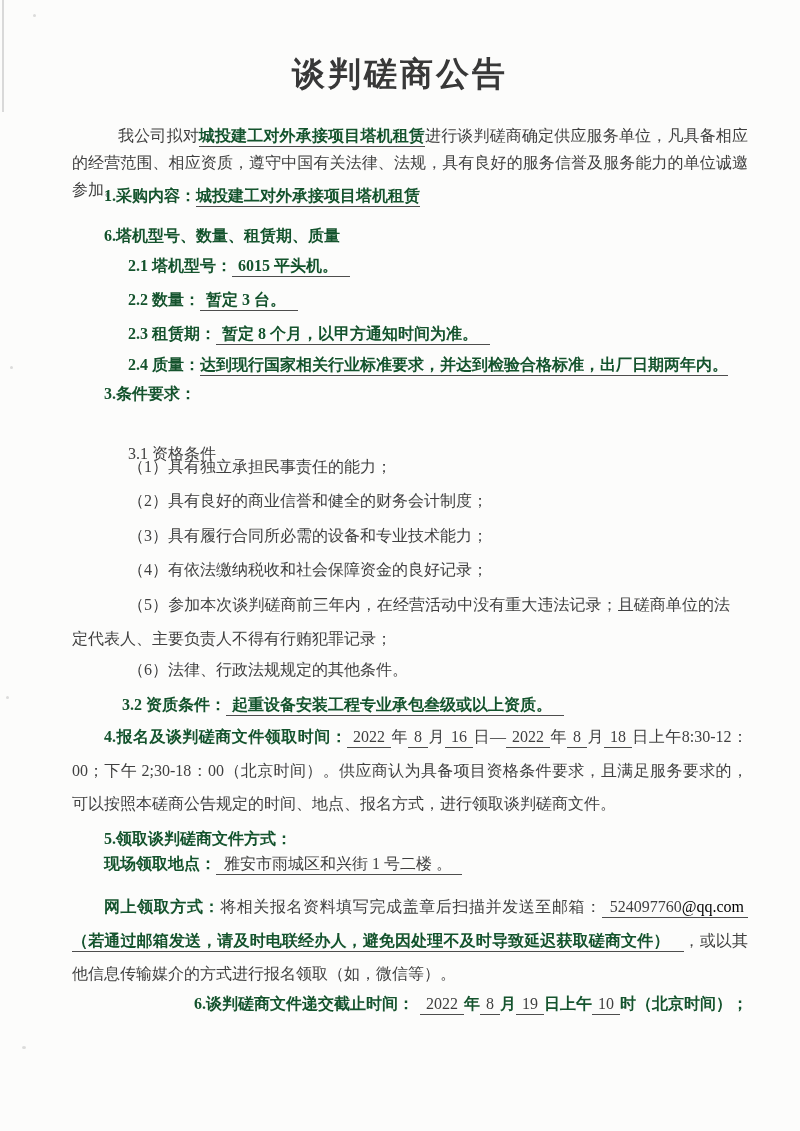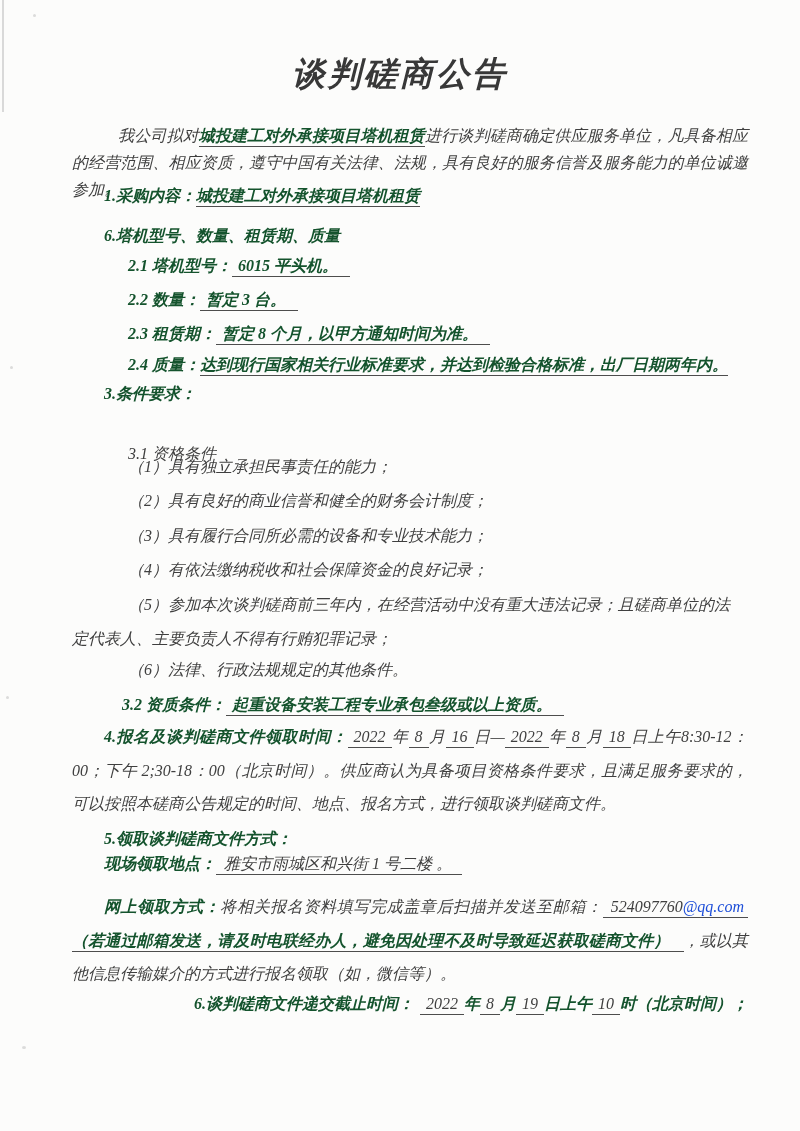--- a/index.html
+++ b/index.html
@@ -1,36 +1,35 @@
 <!DOCTYPE html>
 <html><head>
 <meta charset="utf-8">
 <style>
   html,body{margin:0;padding:0;background:#e9e9e9;}
   .page{
     width:800px;height:1131px;position:relative;margin:0 auto;
     background:#fcfcfb;overflow:hidden;
     font-family:"Liberation Serif","DejaVu Serif",serif;
     color:#3f3f3f;
-    font-style:italic;
   }
   .abs{position:absolute;box-sizing:border-box;}
   .line{left:72px;width:676px;font-size:16px;line-height:20px;white-space:nowrap;}
   .para{left:72px;width:676px;font-size:16px;text-align:justify;white-space:normal;}
   .pl1{padding-left:32px;}
   .pl2{padding-left:56px;}
   .b{font-weight:bold;color:#14532d;}
   .u{border-bottom:1.6px solid #4d4d4d;padding-bottom:2px;}
   .upad{padding-left:6px;padding-right:12px;margin-top:44px;}
   .du{border-bottom:1.6px solid #4d4d4d;padding:0 6px 2px 6px;}
   .title{
     left:0;top:52px;width:100%;text-align:center;
     font-size:33px;font-weight:bold;color:#383838;letter-spacing:3px;
   }
-  .email-dom{color:#1d4ed8;}
+  .email-dom{color:#000000;}
   .speck{background:#c9c9c9;border-radius:50%;opacity:.65;}
   .edge-line{left:2px;top:0;width:2px;height:112px;background:#d9d9d9;}
 </style>
 </head>
 <body>
 
 <div class="page">
 
   <div class="abs edge-line"></div>
   <div class="abs speck" style="left:33px;top:14px;width:3px;height:3px;"></div>

